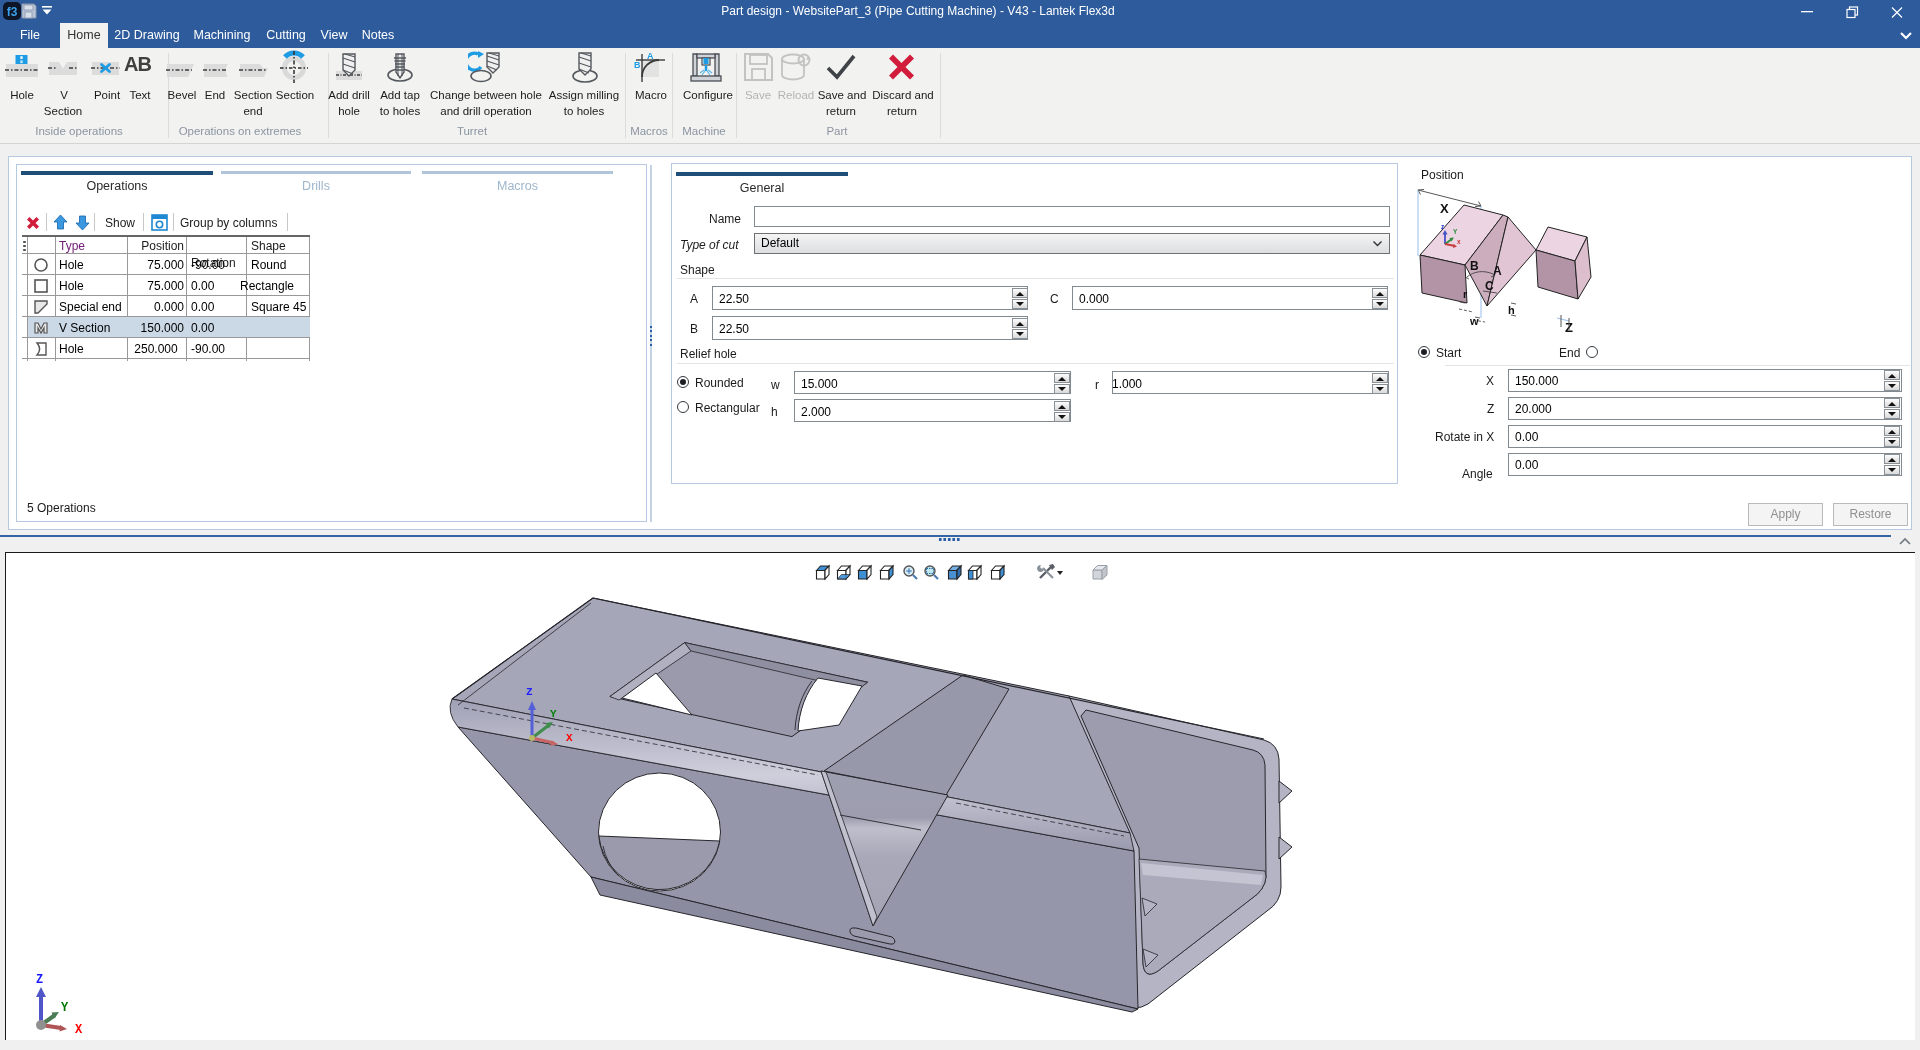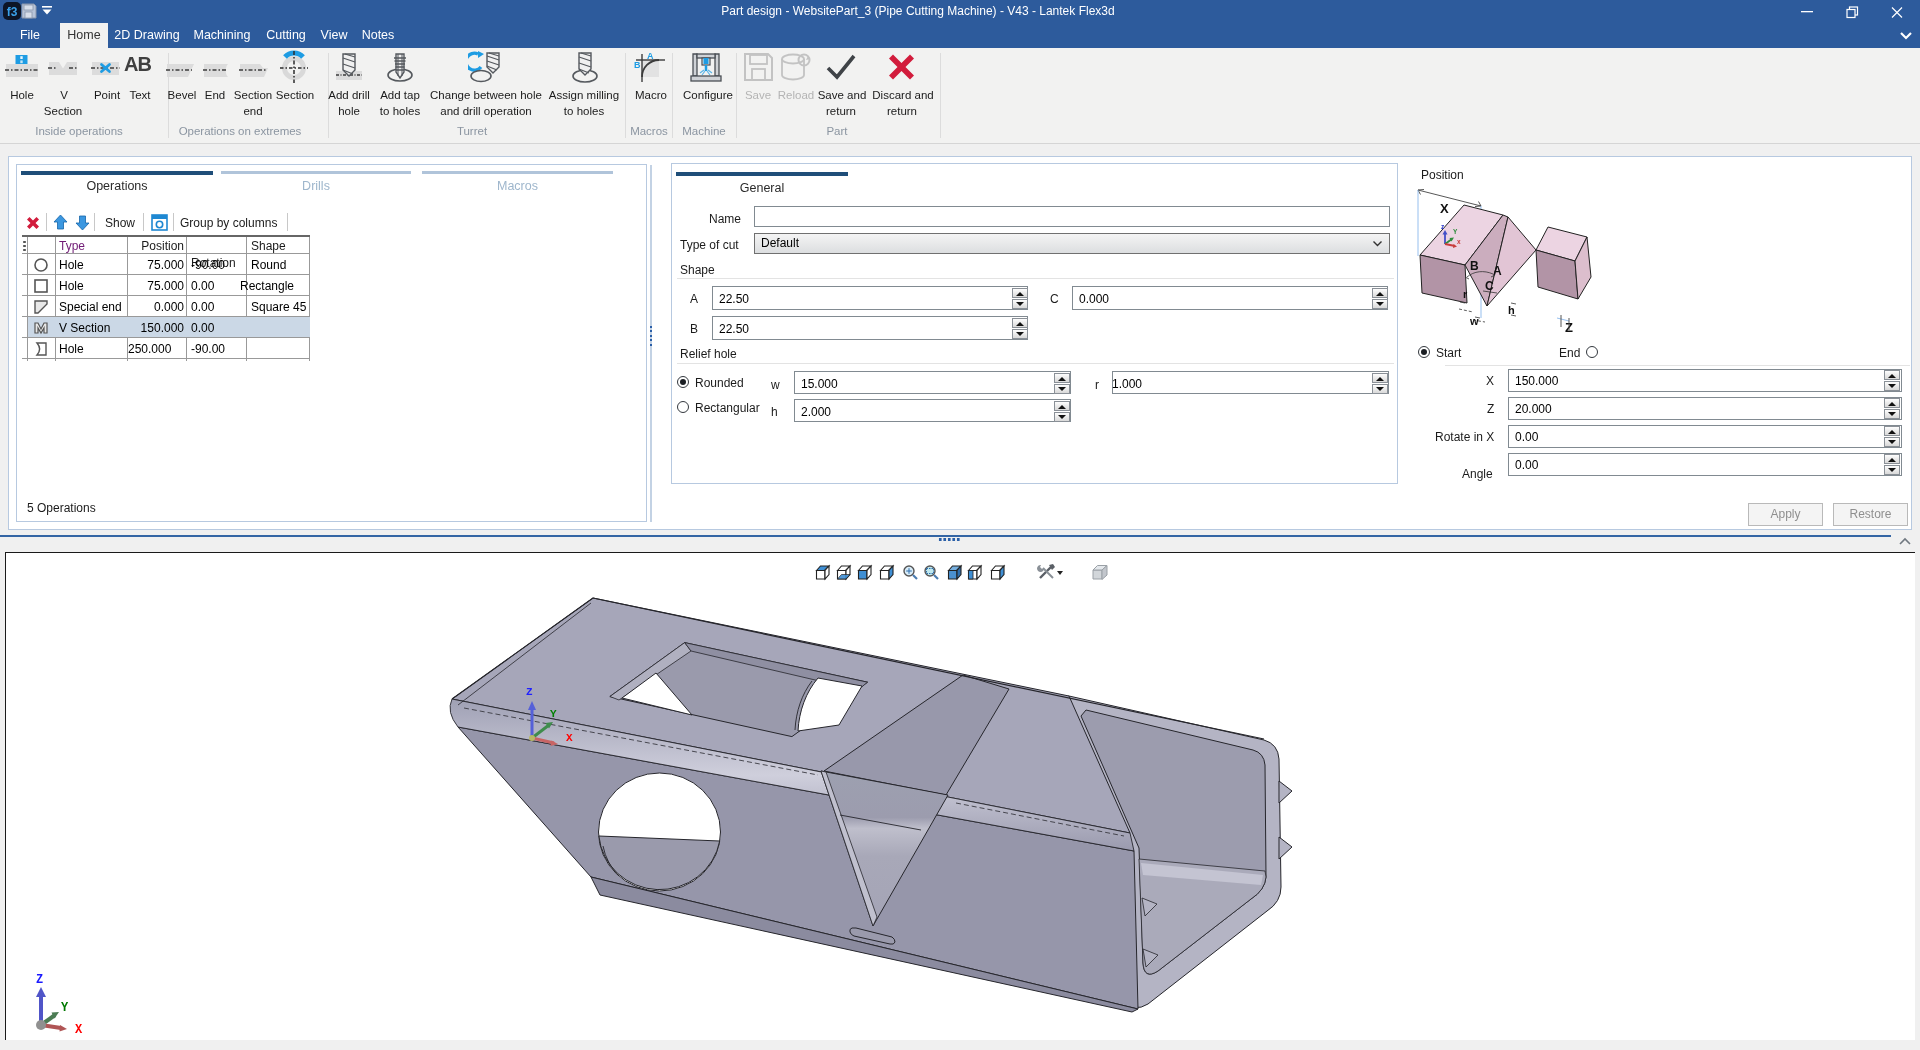--- a/index.html
+++ b/index.html
@@ -435,33 +435,33 @@
       <div class="abs" style="left:169px;top:42px;font-size:12px;">0.00</div>
       <div class="abs" style="left:218px;top:42px;font-size:12px;">Rectangle</div>
  <div class="abs" style="left:37px;top:63px;font-size:12px;">Special end</div>
       <div class="abs" style="left:106px;top:63px;width:56px;text-align:right;font-size:12px;">0.000</div>
       <div class="abs" style="left:169px;top:63px;font-size:12px;">0.00</div>
       <div class="abs" style="left:229px;top:63px;font-size:12px;">Square 45</div>
  <div class="abs" style="left:37px;top:84px;font-size:12px;">V Section</div>
       <div class="abs" style="left:106px;top:84px;width:56px;text-align:right;font-size:12px;">150.000</div>
       <div class="abs" style="left:169px;top:84px;font-size:12px;">0.00</div>
  <div class="abs" style="left:37px;top:105px;font-size:12px;">Hole</div>
-      <div class="abs" style="left:106px;top:105px;width:56px;text-align:left;font-size:12px;">250.000</div>
+      <div class="abs" style="left:106px;top:105px;width:56px;text-align:center;font-size:12px;">250.000</div>
       <div class="abs" style="left:169px;top:105px;font-size:12px;">-90.00</div>
 </div>
 <div class="abs" style="left:10px;top:336px;font-size:12px;color:#1b1b1b;">5 Operations</div>
 </div>
 <div class="abs" style="left:650px;top:165px;width:2px;height:357px;background:#c3d2e4;"></div>
 <div class="abs" style="left:650px;top:326px;width:2px;height:22px;background:repeating-linear-gradient(#2a5fa8 0 2px,transparent 2px 4.5px);"></div>
 <div id="midpanel">
 <div class="abs" style="left:4px;top:8px;width:172px;height:4px;background:#1f4e79;"></div>
 <div class="abs" style="left:4px;top:17px;width:172px;text-align:center;font-size:12.5px;color:#2b2b2b;">General</div>
 <div class="flabel" style="left:37px;top:48px;">Name</div>
 <div class="field" style="left:82px;top:42px;width:636px;height:21px;"></div>
-<div class="flabel" style="left:8px;top:74px;">Type of cut</div>
+<div class="flabel" style="left:8px;top:74px;font-style:italic;">Type of cut</div>
 <div class="field" style="left:82px;top:69px;width:636px;height:21px;background:linear-gradient(#f4f4f4,#dcdee0);border-color:#707070;"></div>
 <div class="fieldtxt" style="left:89px;top:72px;">Default</div>
 <svg class="abs" style="left:700px;top:76px" width="11" height="8" viewBox="0 0 11 8">
       <path d="M1.5 1.5l4 4 4-4" fill="none" stroke="#333" stroke-width="1.4"></path>
     </svg>
 <div class="flabel" style="left:8px;top:99px;">Shape</div>
 <div class="hline" style="left:5px;top:114px;width:717px;"></div>
 <div class="flabel" style="left:18px;top:128px;">A</div>
 <div class="field" style="left:40px;top:122px;width:316px;height:24px;"></div>
 <div class="fieldtxt" style="left:47px;top:128px;">22.50</div>

